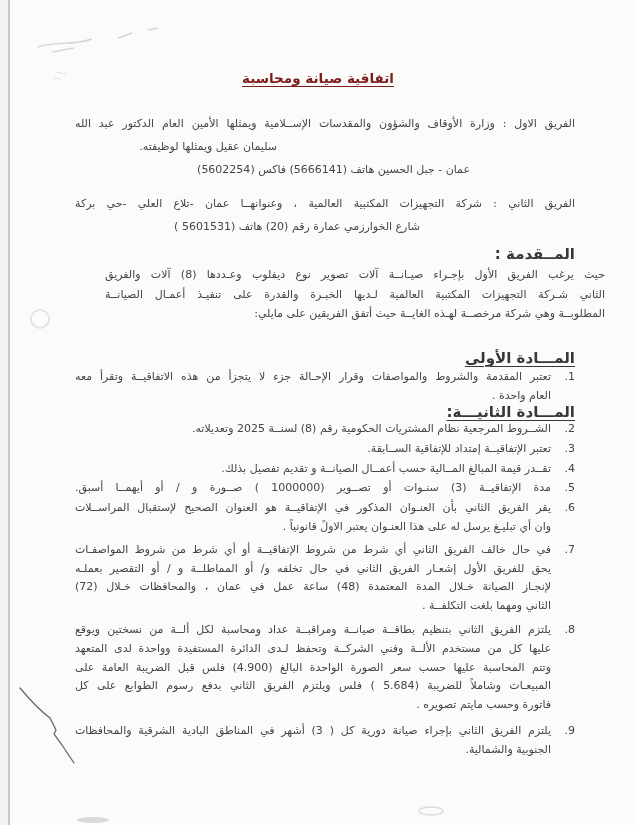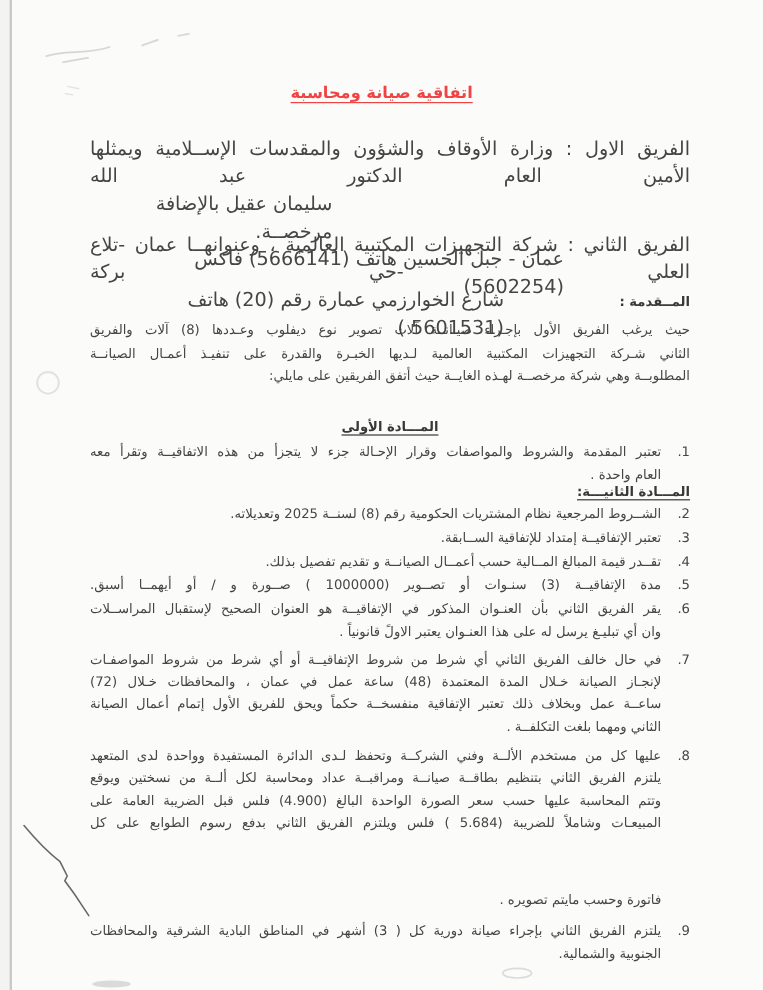--- a/index.html
+++ b/index.html
@@ -14,28 +14,28 @@
   }
   
   .edge-strip{position:absolute;left:0;top:0;width:8px;height:825px;background:#f3f3f1;}
   .edge-line{position:absolute;left:8px;top:0;width:2px;height:825px;background:#bdbdb9;opacity:.8;}
 
   .abs{position:absolute;}
   .block{position:absolute;left:75px;width:500px;direction:rtl;}
 
   .doc-title{
     left:0;width:636px;text-align:center;
-    font-weight:bold;font-size:13.5px;color:#ef4444;
+    font-weight:bold;font-size:13.5px;color:#7f1d1d;
   }
   .ln{white-space:normal;}
   .jline{text-align:justify;text-align-last:justify;}
   .rline{text-align:right;}
-  .party{line-height:23px;font-size:16px;}
+  .party{line-height:23px;font-size:11px;}
   .pre{line-height:19.5px;font-size:11px;}
-  .heading{font-weight:bold;font-size:11px;color:#383838;}
+  .heading{font-weight:bold;font-size:15px;color:#383838;}
   .underlined{text-decoration:underline;text-underline-offset:3px;text-decoration-thickness:1px;}
 
   .clauses{font-size:11px;}
   .item{display:flex;direction:rtl;align-items:flex-start;margin-bottom:1px;}
   .num{flex:0 0 21px;text-align:right;direction:rtl;}
   .itxt{flex:1 1 auto;min-width:0;padding-right:3px;}
   .lh19 .item, .lh19 .itxt{line-height:19px;}
   .lh188 .item, .lh188 .itxt, .lh188 .num{line-height:18.8px;}
   .lh19 .num{line-height:19px;}
   .mb-sm{margin-bottom:4px !important;}
@@ -49,37 +49,37 @@
 
 <div id="page">
 
   <div class="edge-strip"></div>
   <div class="edge-line"></div>
 
   <div class="abs doc-title underlined" style="top:70px;">اتفاقية صيانة ومحاسبة</div>
 
   <div class="block party" style="top:112px;">
     <div class="ln jline">الفريق الاول  : وزارة الأوقاف والشؤون والمقدسات الإســلامية ويمثلها الأمين العام الدكتور عبد الله</div>
-    <div class="ln rline" style="padding-right:298px;">سليمان عقيل بالإضافة مرخصــة.</div>
+    <div class="ln rline" style="padding-right:298px;">سليمان عقيل ويمثلها لوظيفته.</div>
     <div class="ln rline" style="padding-right:105px;">عمان - جبل الحسين هاتف (5666141) فاكس (5602254)</div>
   </div>
 
   <div class="block party" style="top:192px;">
     <div class="ln jline">الفريق الثاني : شركة التجهيزات المكتبية العالمية ، وعنوانهــا عمان -تلاع العلي -حي بركة</div>
     <div class="ln rline" style="padding-right:155px;">شارع الخوارزمي عمارة رقم (20) هاتف (5601531 )</div>
   </div>
 
   <div class="block heading" style="top:245px;">المــقدمة :</div>
-  <div class="block pre" style="top:265px;">
+  <div class="block pre" style="top:265px;margin-left:30px;">
     <div class="ln jline">حيث يرغب الفريق الأول بإجـراء صيـانــة آلات تصوير نوع  ديفلوب وعـددها (8) آلات والفريق</div>
     <div class="ln jline">الثاني شـركة التجهيزات المكتبية العالمية لـديها الخبـرة والقدرة على تنفيـذ أعمـال الصيانــة</div>
     <div class="ln rline">المطلوبــة وهي شركة مرخصــة لهـذه الغايــة حيث أتفق الفريقين على مايلي:</div>
   </div>
 
-  <div class="block heading underlined" style="top:349px;text-align:center;">المـــادة الأولى</div>
+  <div class="block heading underlined" style="top:349px;">المـــادة الأولى</div>
   <div class="block clauses lh19" style="top:367px;">
     <div class="item">
       <span class="num">1.</span>
       <div class="itxt">
         <div class="ln jline">تعتبر المقدمة والشروط والمواصفات وقرار الإحـالة جزء لا يتجزأ من هذه الاتفاقيــة وتقرأ معه</div>
         <div class="ln rline">العام واحدة .</div>
       </div>
     </div>
   </div>
 
@@ -119,34 +119,34 @@
       <div class="itxt">
         <div class="ln jline">يقر الفريق الثاني بأن العنـوان المذكور في الإتفاقيــة هو العنوان الصحيح لإستقبال المراســلات</div>
         <div class="ln rline" style="padding-left:30px;">وان أي تبليـغ يرسل له على هذا العنـوان يعتبر الاولً قانونياً .</div>
       </div>
     </div>
 
     <div class="item mb-md">
       <span class="num">7.</span>
       <div class="itxt">
         <div class="ln jline">في حال خالف الفريق الثاني أي شرط من شروط الإتفاقيــة أو أي شرط من شروط المواصفـات</div>
+        <div class="ln jline">يحق للفريق الأول إشعـار الفريق الثاني في حال تخلفه و/ أو المماطلــة و / أو التقصير بعملـه</div>
         <div class="ln jline">لإنجـاز الصيانة خـلال المدة المعتمدة (48) ساعة عمل في عمان ، والمحافظات خـلال (72)</div>
-        <div class="ln jline">ساعــة عمل وبخلاف ذلك تعتبر الإتفاقية منفسخــة حكماً ويحق للفريق الأول إتمام أعمال الصيانة</div>
         <div class="ln rline">الثاني ومهما بلغت التكلفــة .</div>
       </div>
     </div>
 
     <div class="item mb-lg">
       <span class="num">8.</span>
       <div class="itxt">
+        <div class="ln jline">يلتزم الفريق الثاني بتنظيم بطاقــة صيانــة ومراقبــة عداد ومحاسبة لكل ألــة من نسختين ويوقع</div>
         <div class="ln jline">عليها كل من مستخدم الألــة وفني الشركــة وتحفظ لـدى الدائرة المستفيدة وواحدة لدى المتعهد</div>
-        <div class="ln jline">يلتزم الفريق الثاني بتنظيم بطاقــة صيانــة ومراقبــة عداد ومحاسبة لكل ألــة من نسختين ويوقع</div>
         <div class="ln jline">وتتم المحاسبة عليها حسب سعر الصورة الواحدة البالغ (4.900) فلس قبل الضريبة العامة على</div>
         <div class="ln jline">المبيعـات وشاملاً للضريبة (5.684 ) فلس ويلتزم الفريق الثاني بدفع رسوم الطوابع على كل</div>
-        <div class="ln rline" style="padding-left:30px;margin-top:45px;">فاتورة وحسب مايتم تصويره .</div>
+        <div class="ln rline" style="padding-left:30px;">فاتورة وحسب مايتم تصويره .</div>
       </div>
     </div>
 
     <div class="item">
       <span class="num">9.</span>
       <div class="itxt">
         <div class="ln jline">يلتزم الفريق الثاني بإجراء صيانة دورية كل ( 3) أشهر في المناطق البادية الشرقية والمحافظات</div>
         <div class="ln rline" style="padding-left:20px;">الجنوبية والشمالية.</div>
       </div>
     </div>

